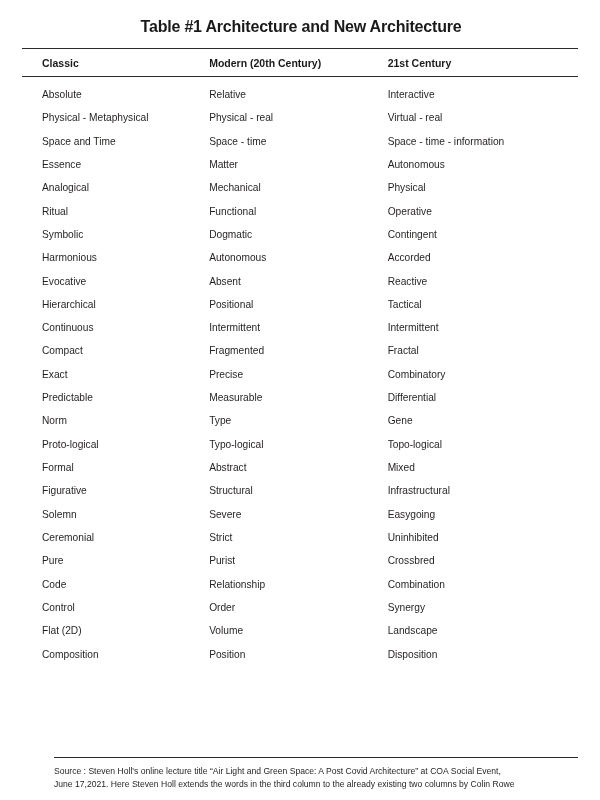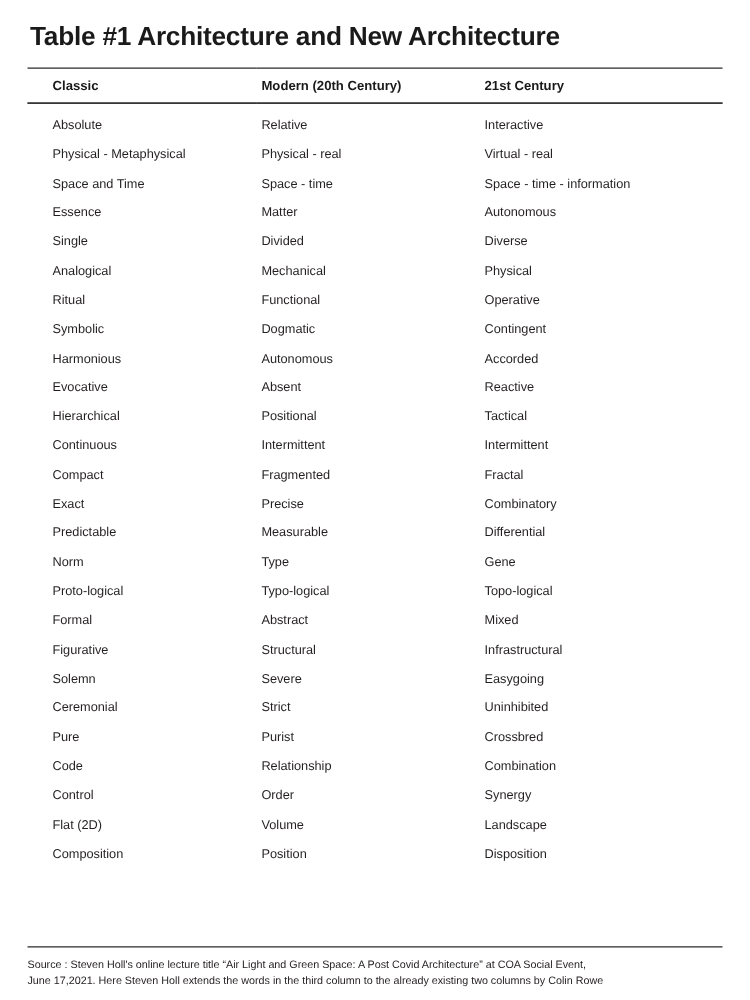--- a/index.html
+++ b/index.html
@@ -16,25 +16,26 @@
   }
   .page {
     width: 600px;
     height: 800px;
     box-sizing: border-box;
     padding: 18px 22px 10px 22px;
     display: flex;
     flex-direction: column;
   }
   .title {
-    font-size: 21px;
+    font-size: 16px;
     font-weight: bold;
     letter-spacing: -0.2px;
     margin: 0 0 12px 2px;
     color: #1a1a1a;
+    text-align: center;
   }
   table.data {
     width: 100%;
     border-collapse: collapse;
     table-layout: fixed;
   }
   table.data thead th {
     text-align: left;
     font-size: 10.5px;
     font-weight: bold;
@@ -63,20 +64,21 @@
   }
   .spacer {
     flex: 1 1 auto;
   }
   .source {
     border-top: 1.6px solid #2b2b2b;
     padding-top: 7px;
     font-size: 8.6px;
     line-height: 1.45;
     color: #231f20;
+    margin-left: 32px;
   }
 </style>
 </head>
 <body>
 
 <div class="page">
 
   <h1 class="title">Table #1 Architecture and New Architecture</h1>
 
   <table class="data">
@@ -100,25 +102,20 @@
       </tr>
       <tr>
         <td class="c1">Space and Time</td>
         <td class="c2">Space - time</td>
         <td class="c3">Space - time - information</td>
       </tr>
       <tr>
         <td class="c1">Essence</td>
         <td class="c2">Matter</td>
         <td class="c3">Autonomous</td>
-      </tr>
-      <tr>
-        <td class="c1">Single</td>
-        <td class="c2">Divided</td>
-        <td class="c3">Diverse</td>
       </tr>
       <tr>
         <td class="c1">Analogical</td>
         <td class="c2">Mechanical</td>
         <td class="c3">Physical</td>
       </tr>
       <tr>
         <td class="c1">Ritual</td>
         <td class="c2">Functional</td>
         <td class="c3">Operative</td>

